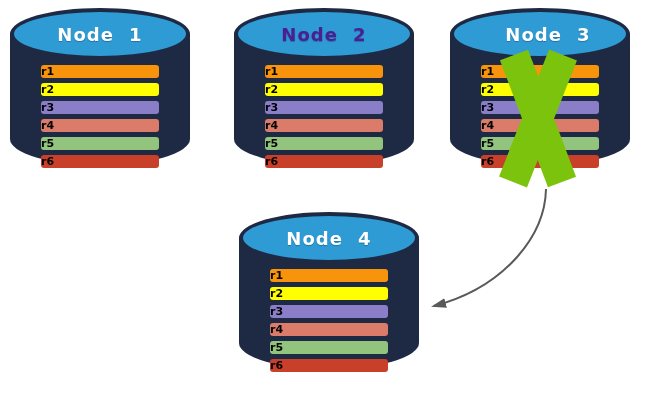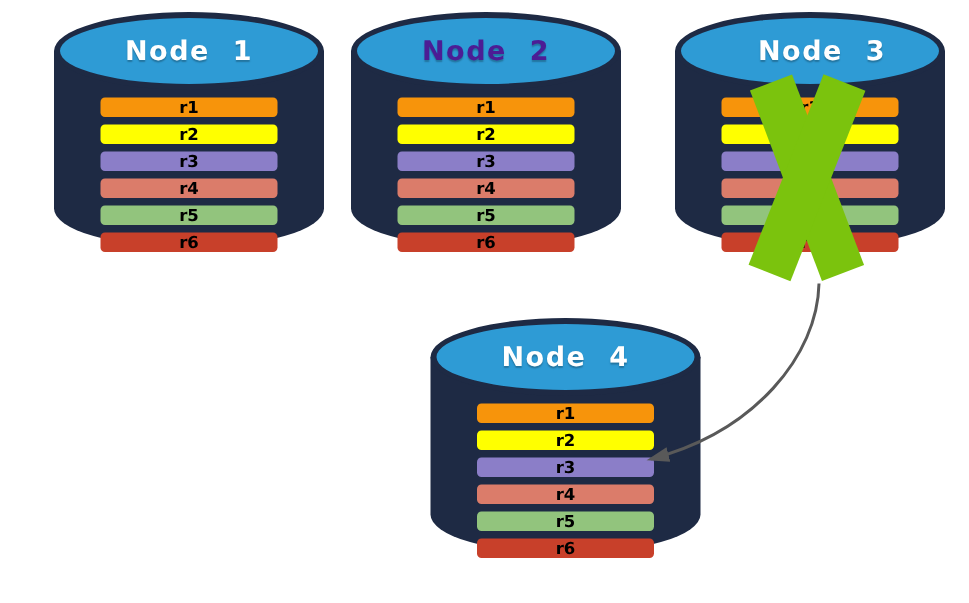--- a/index.html
+++ b/index.html
@@ -11,24 +11,24 @@
     position: relative;
     width: 646px;
     height: 402px;
     overflow: hidden;
   }
   .node {
     position: absolute;
     width: 180px;
     height: 183px;
   }
-  .pos-1 { left: 36px;  top: 8px; }
+  .pos-1 { left: 10px;  top: 8px; }
   .pos-2 { left: 234px; top: 8px; }
   .pos-3 { left: 450px; top: 8px; }
-  .pos-4 { left: 239px; top: 212px; margin-left: 48px; }
+  .pos-4 { left: 239px; top: 212px; }
 
   .cyl-body {
     position: absolute;
     left: 0;
     top: 26px;
     width: 180px;
     height: 131px;
     border-radius: 0 0 90px 90px / 0 0 26px 26px;
     background: #1E2A44;
   }
@@ -61,21 +61,20 @@
     top: 57px;
     width: 118px;
     display: flex;
     flex-direction: column;
     gap: 5px;
   }
   .row {
     height: 13px;
     line-height: 13px;
     border-radius: 3px;
-    text-align: center;
     font-size: 11px;
     font-weight: bold;
   }
   .overlay {
     position: absolute;
     left: 0;
     top: 0;
     width: 646px;
     height: 402px;
     pointer-events: none;

